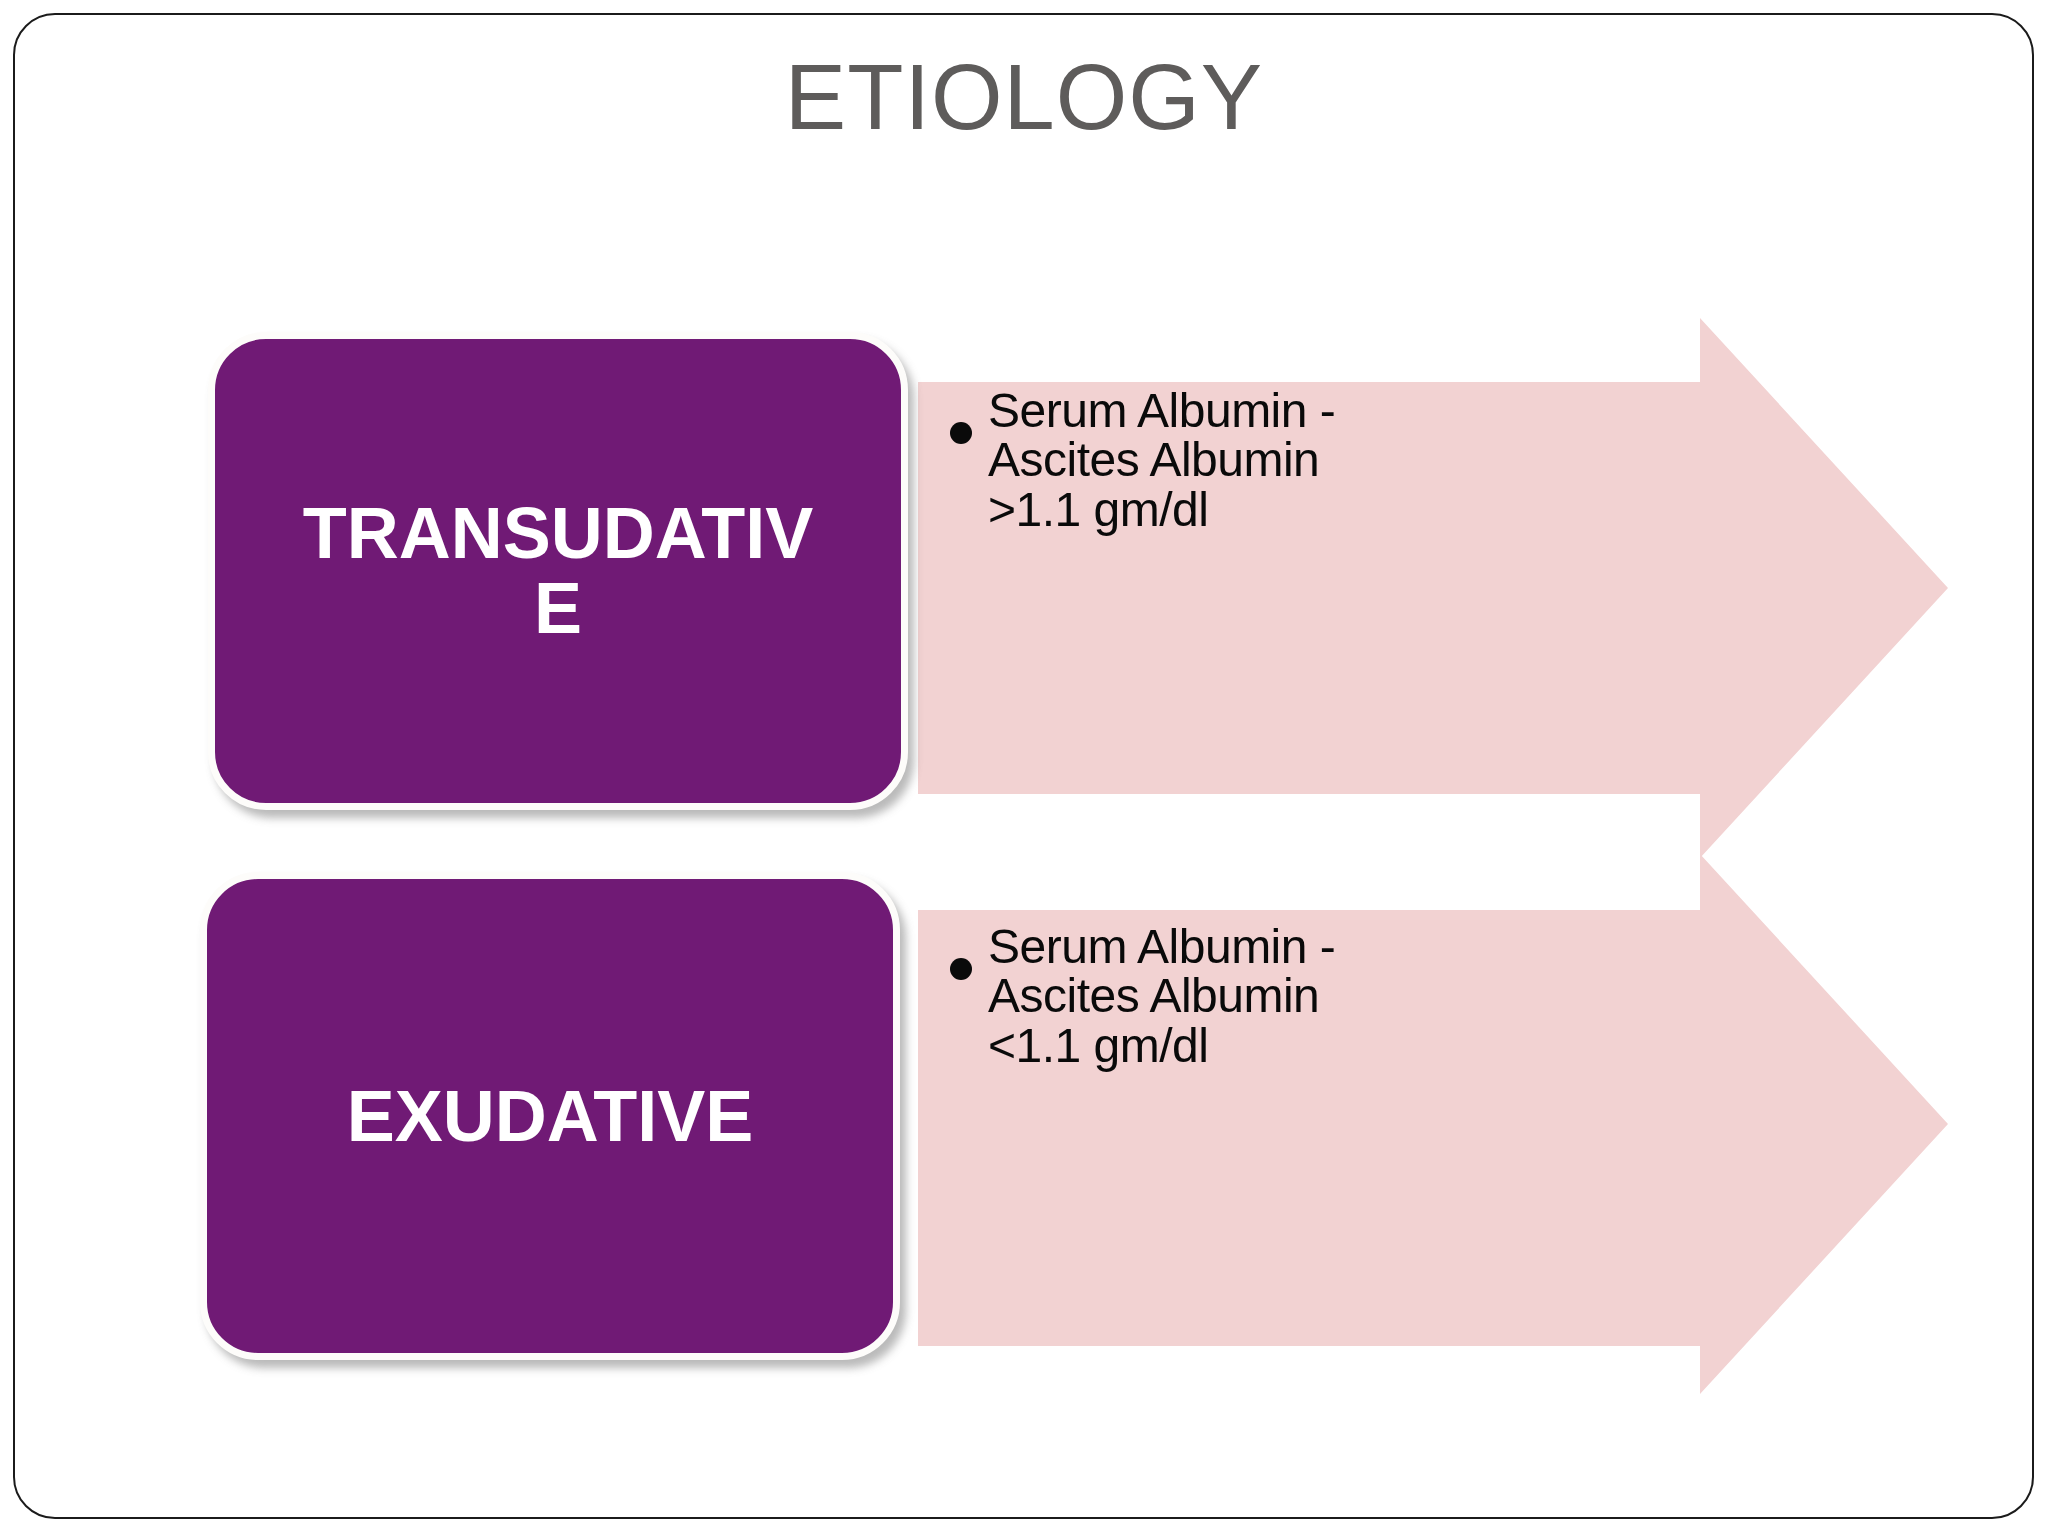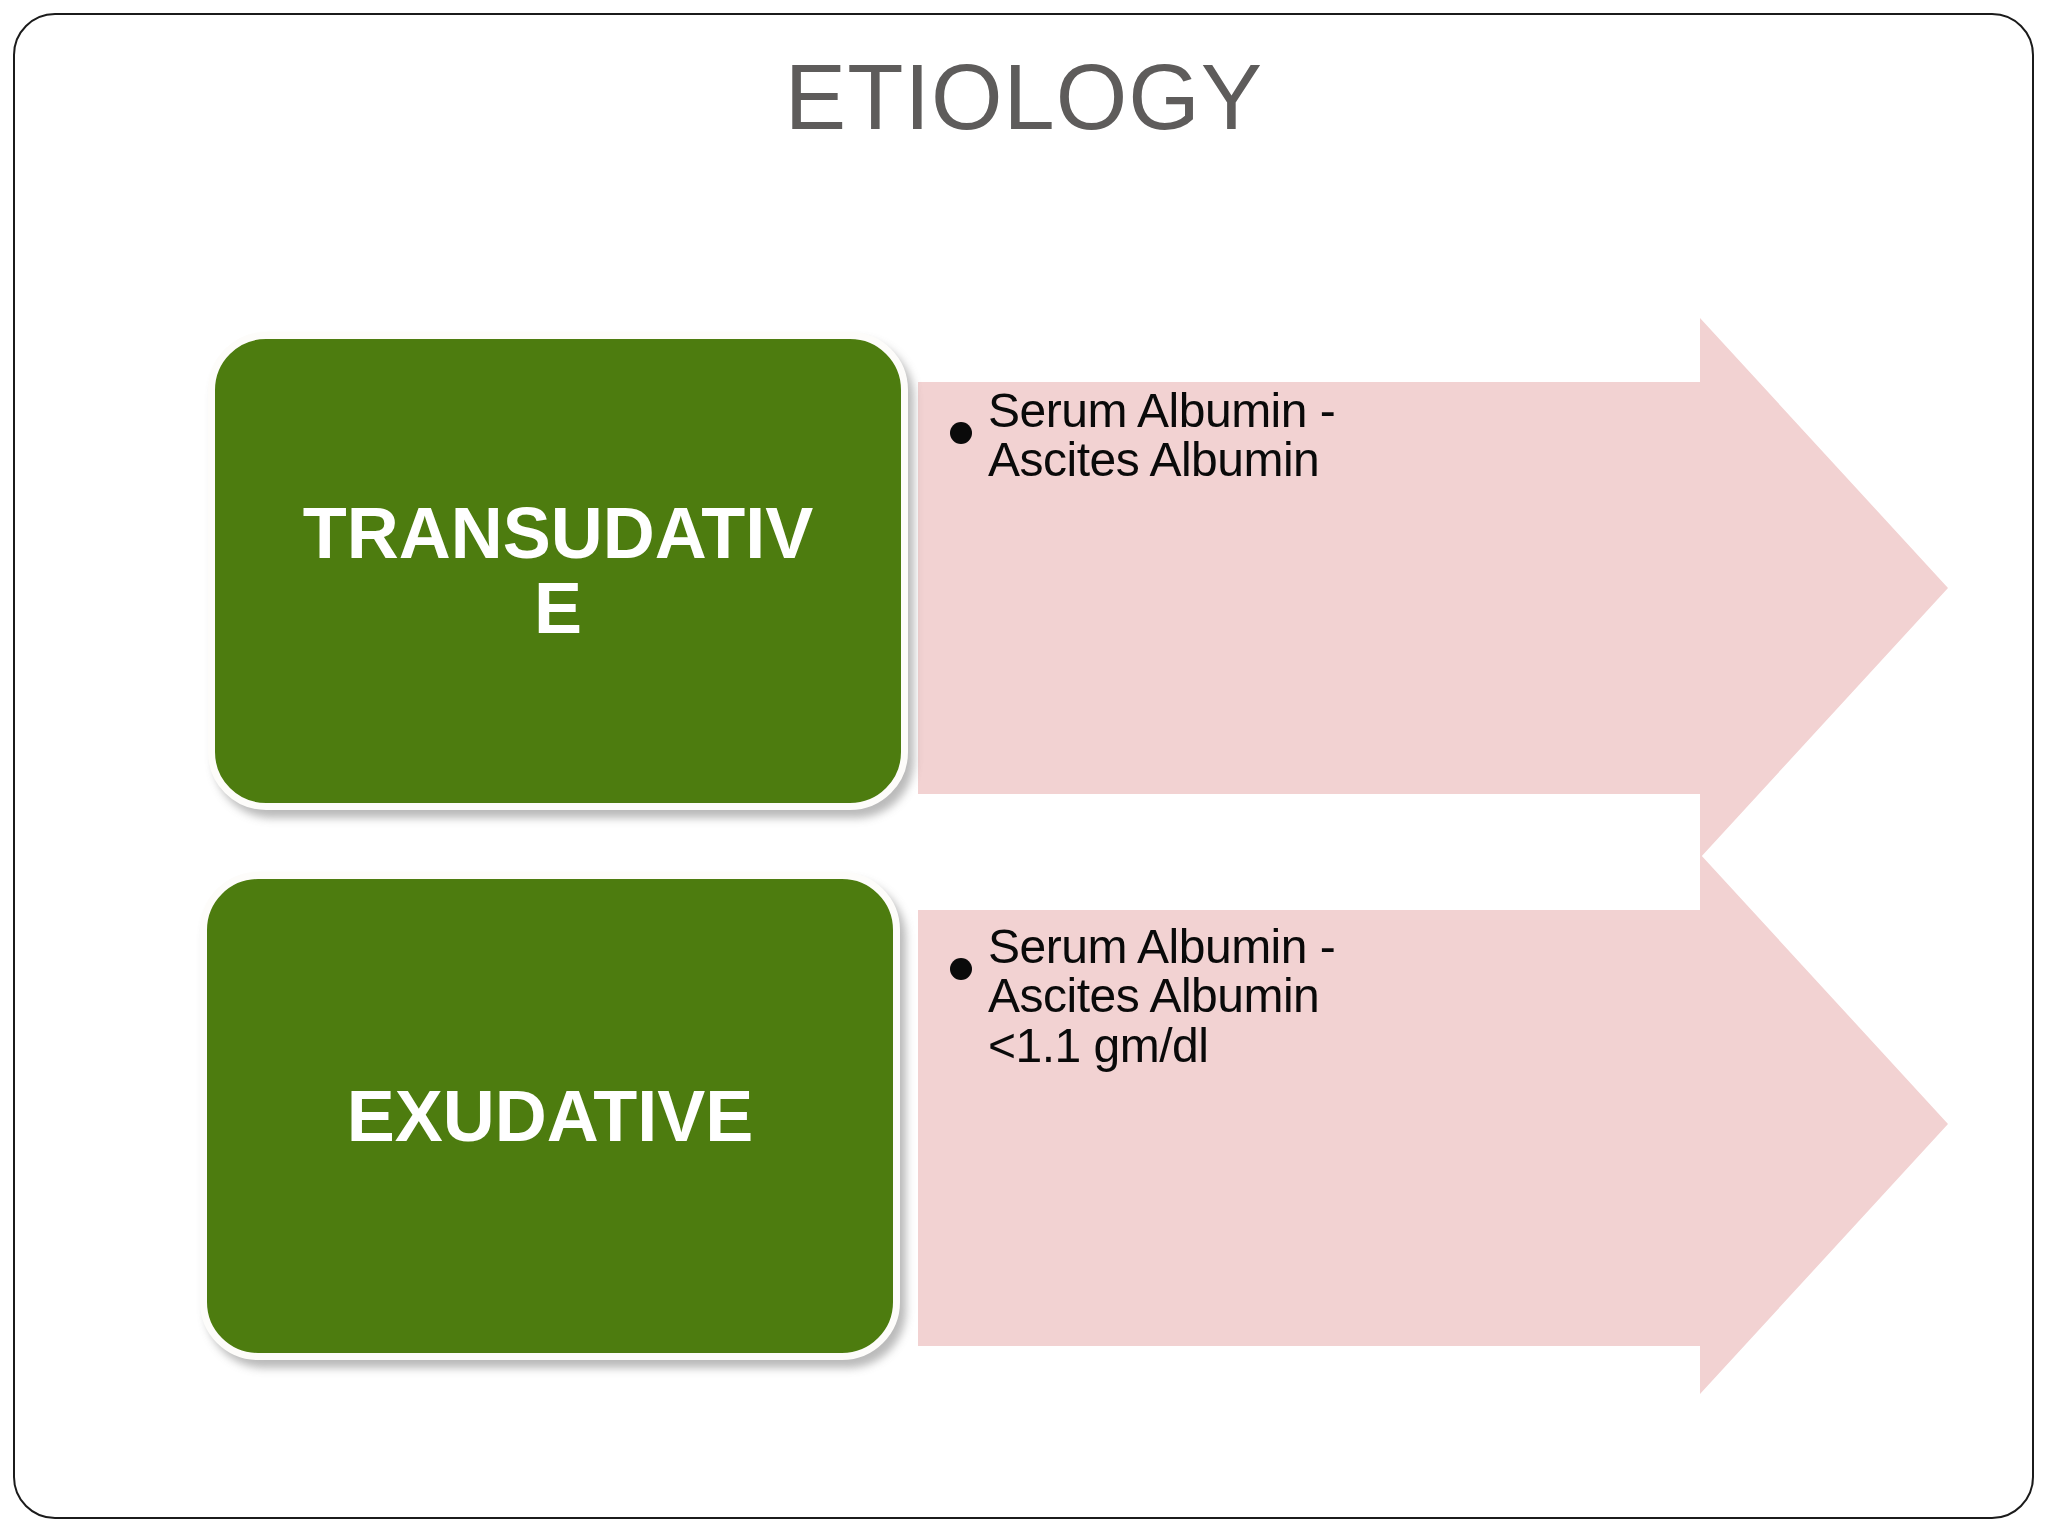--- a/index.html
+++ b/index.html
@@ -70,21 +70,21 @@
     font-size:48px;
     line-height:1.03;
     color:#0a0a0a;
     font-weight:400;
     letter-spacing:-0.5px;
   }
 
   
   .cat-box{
     position:absolute;
-    background:#4d7c0f;
+    background:#701a75;
     border:7px solid #fdfcfa;
     border-radius:58px;
     box-shadow:6px 8px 9px rgba(90,90,90,0.42);
     display:flex;
     align-items:center;
     justify-content:center;
     text-align:center;
   }
   #cat-box-0{ left:208px; top:332px;  width:700px; height:478px; }
   #cat-box-1{ left:200px; top:872px;  width:700px; height:488px; }
@@ -115,20 +115,21 @@
       <svg class="arrow-svg" viewBox="0 0 1030 540" preserveAspectRatio="none">
         <polygon points="0,64 782,64 782,0 1030,270 782,540 782,476 0,476" fill="#f2d2d2"></polygon>
       </svg>
     </div>
 
     <div class="bullet-block" id="bullet-0">
       <span class="bullet-dot"></span>
       <span class="bullet-text">
         <span>Serum Albumin -</span><br>
         <span>Ascites Albumin</span><br>
+        <span>&gt;1.1 gm/dl</span>
       </span>
     </div>
 
     <div class="cat-box" id="cat-box-0">
       <span class="cat-label">
         <span>TRANSUDATIV</span><br>
         <span>E</span>
       </span>
     </div>
   </div>

